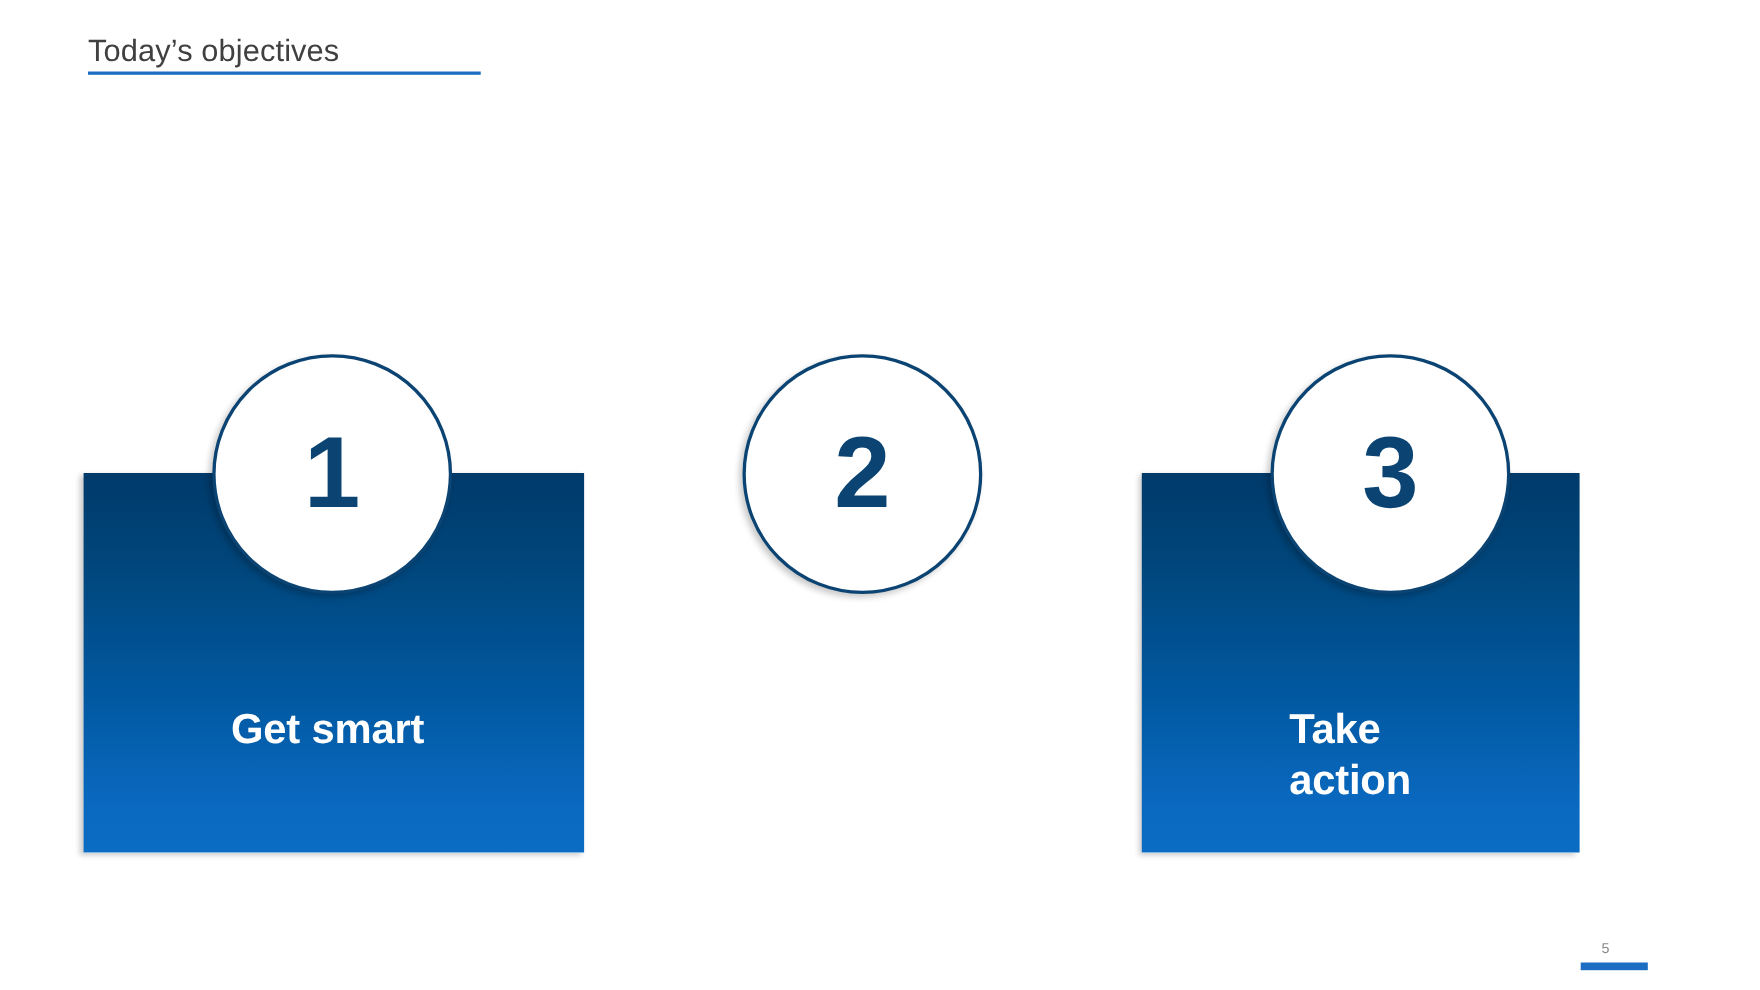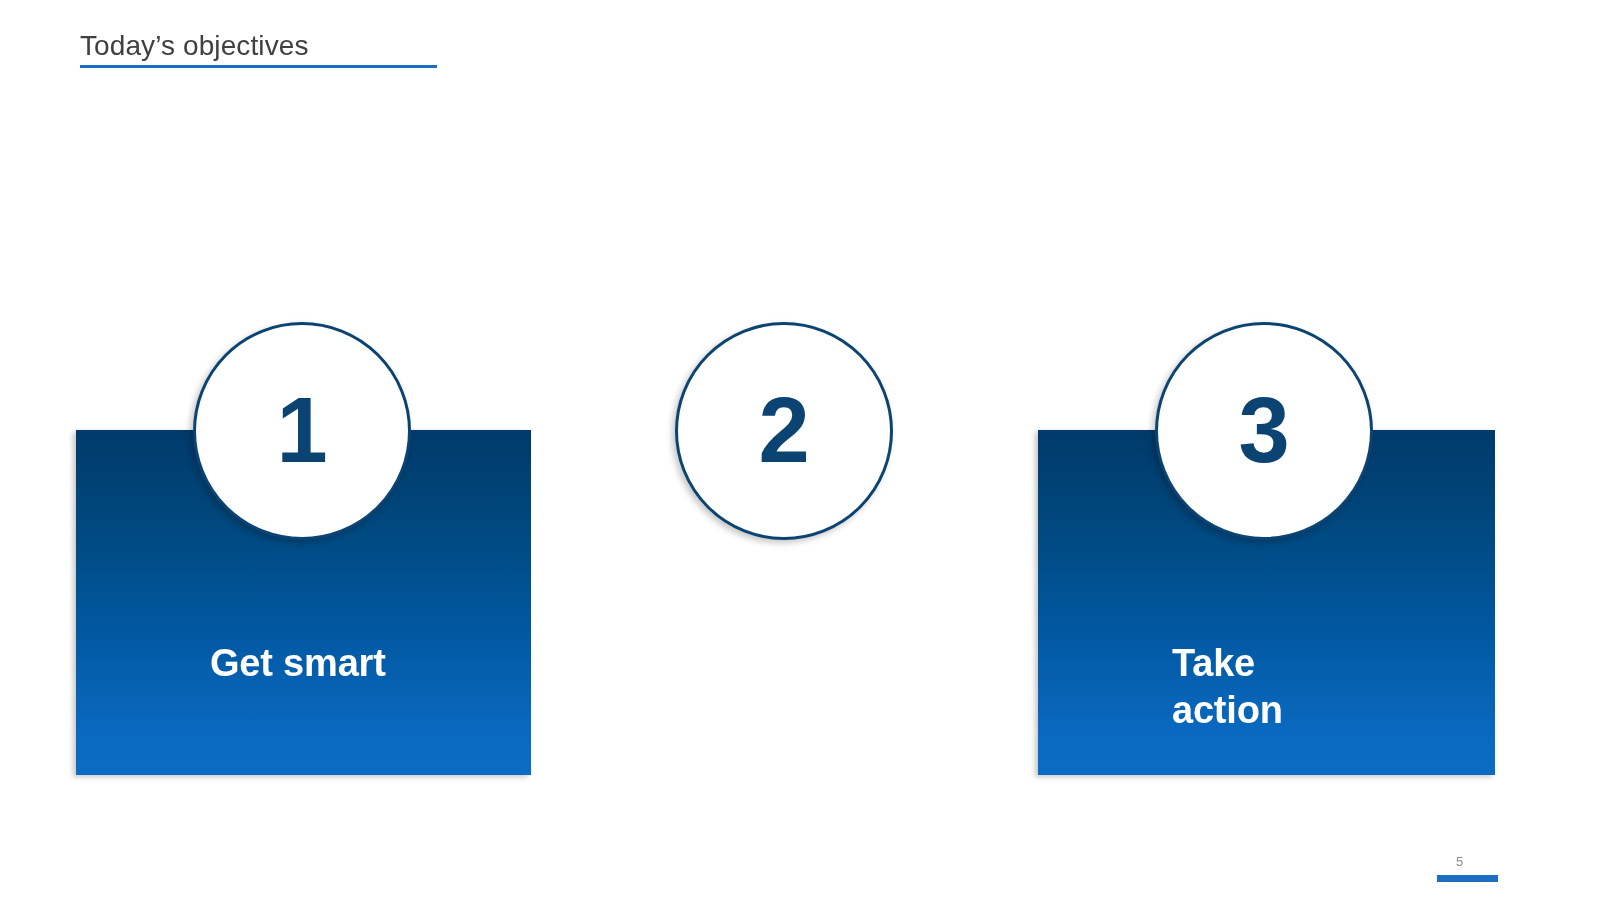--- a/index.html
+++ b/index.html
@@ -65,21 +65,21 @@
   .card {
     position: absolute;
     top: 0;
     width: 455px;
     height: 345px;
     background: linear-gradient(to bottom, #003A6B 0%, #004579 22%, #0158A0 58%, #0A69C0 88%, #0B6CC4 100%);
     box-shadow: -3px 2px 5px rgba(0,0,0,0.22);
   }
   .card.c1 { left: 0px; }
   .card.c2 { left: 482px; }
-  .card.c3 { left: 962px; width: 457px; }
+  .card.c3 { left: 962px; width: 398px; }
 
   .card-label {
     position: absolute;
     left: 134px;
     top: 183px;
     width: 180px;
     color: #ffffff;
     font-size: 38px;
     font-weight: bold;
     line-height: 1.24;

